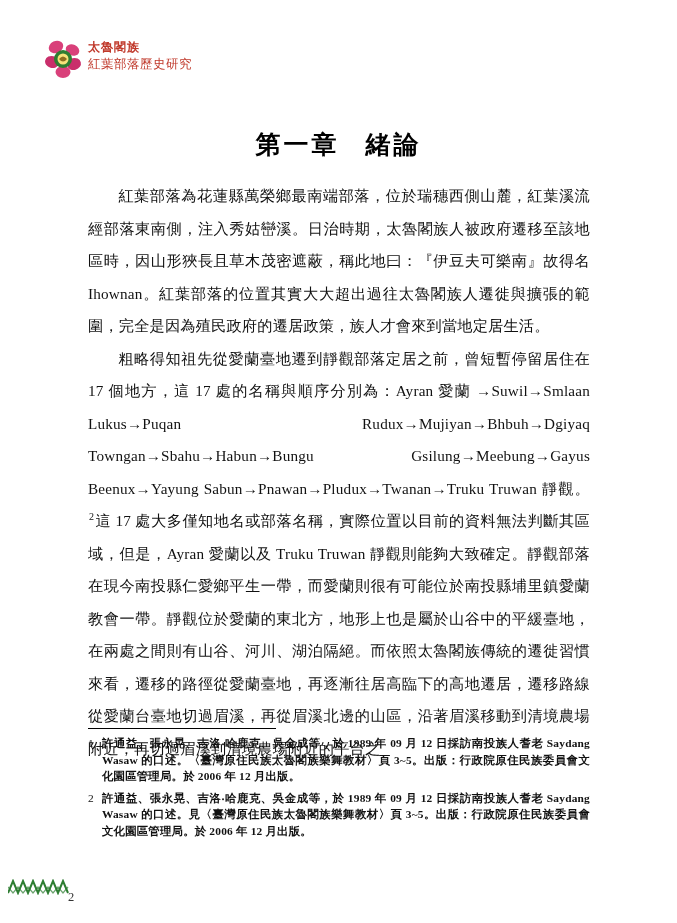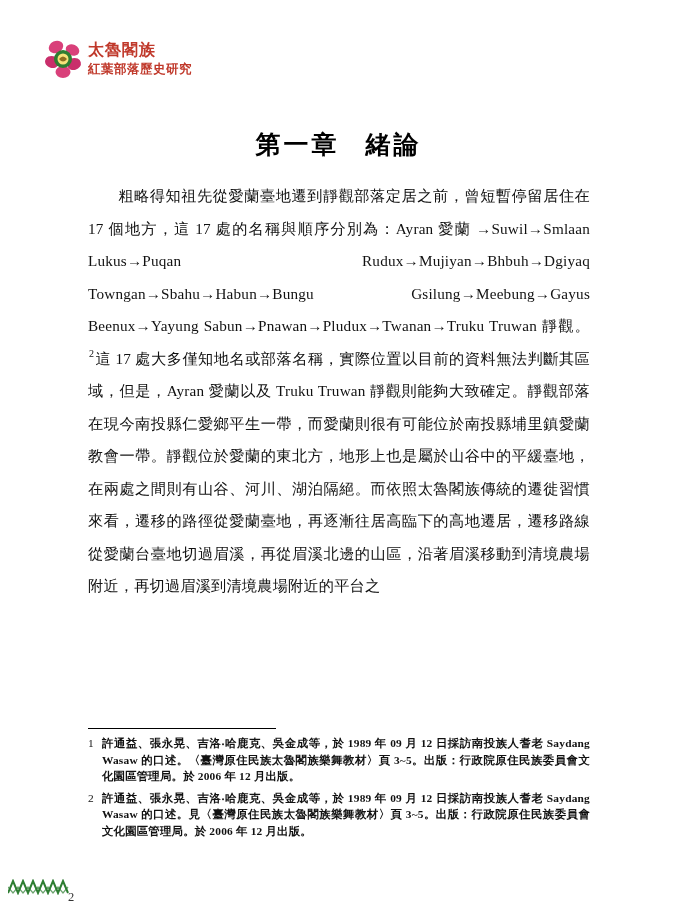--- a/index.html
+++ b/index.html
@@ -37,30 +37,30 @@
     flex: none;
   }
   .logo-text {
     display: flex;
     flex-direction: column;
     justify-content: center;
     padding-top: 2px;
   }
   .logo-title {
     font-family: "DejaVu Sans", sans-serif;
-    font-size: 16px;
+    font-size: 12px;
     font-weight: bold;
     color: #c0392b;
     letter-spacing: 1px;
     line-height: 1.25;
   }
   .logo-sub {
     font-family: "DejaVu Sans", sans-serif;
     font-size: 12.5px;
-    font-weight: bold;
+    font-weight: normal;
     color: #c0392b;
     letter-spacing: 0.5px;
     line-height: 1.3;
     margin-top: 1px;
   }
 
   
   .chapter-title {
     position: absolute;
     left: 0;
@@ -178,20 +178,21 @@
       <div class="logo-title">太魯閣族</div>
       <div class="logo-sub">紅葉部落歷史研究</div>
     </div>
   </div>
 
   <div class="chapter-title">
     <span>第一章</span><span class="gap"></span><span>緒論</span>
   </div>
 
   <div class="body-area">
+    <p class="para">紅葉部落為花蓮縣萬榮鄉最南端部落，位於瑞穗西側山麓，紅葉溪流經部落東南側，注入秀姑巒溪。日治時期，太魯閣族人被政府遷移至該地區時，因山形狹長且草木茂密遮蔽，稱此地曰：『伊豆夫可樂南』故得名 Ihownan。紅葉部落的位置其實大大超出過往太魯閣族人遷徙與擴張的範圍，完全是因為殖民政府的遷居政策，族人才會來到當地定居生活。</p>
     <p class="para">
       <span>粗略得知祖先從愛蘭臺地遷到靜觀部落定居之前，曾短暫停留居住在 17 個地方，這 17 處的名稱與順序分別為：Ayran 愛蘭 →Suwil→Smlaan Lukus→Puqan Rudux→Mujiyan→Bhbuh→Dgiyaq Towngan→Sbahu→Habun→Bungu Gsilung→Meebung→Gayus Beenux→Yayung Sabun→Pnawan→Pludux→Twanan→Truku Truwan 靜觀。<sup class="fn">2</sup>這 17 處大多僅知地名或部落名稱，實際位置以目前的資料無法判斷其區域，但是，Ayran 愛蘭以及 Truku Truwan 靜觀則能夠大致確定。靜觀部落在現今南投縣仁愛鄉平生一帶，而愛蘭則很有可能位於南投縣埔里鎮愛蘭教會一帶。靜觀位於愛蘭的東北方，地形上也是屬於山谷中的平緩臺地，在兩處之間則有山谷、河川、湖泊隔絕。而依照太魯閣族傳統的遷徙習慣來看，遷移的路徑從愛蘭臺地，再逐漸往居高臨下的高地遷居，遷移路線從愛蘭台臺地切過眉溪，再從眉溪北邊的山區，沿著眉溪移動到清境農場附近，再切過眉溪到清境農場附近的平台之</span>
     </p>
   </div>
 
   <div class="footnotes">
     <hr class="fn-rule">
     <div class="fn-item">
       <div class="fn-num">1</div>
       <div class="fn-text">許通益、張永晃、吉洛‧哈鹿克、吳金成等，於 1989 年 09 月 12 日採訪南投族人耆老 Saydang Wasaw 的口述。〈臺灣原住民族太魯閣族樂舞教材〉頁 3~5。出版：行政院原住民族委員會文化園區管理局。於 2006 年 12 月出版。</div>

